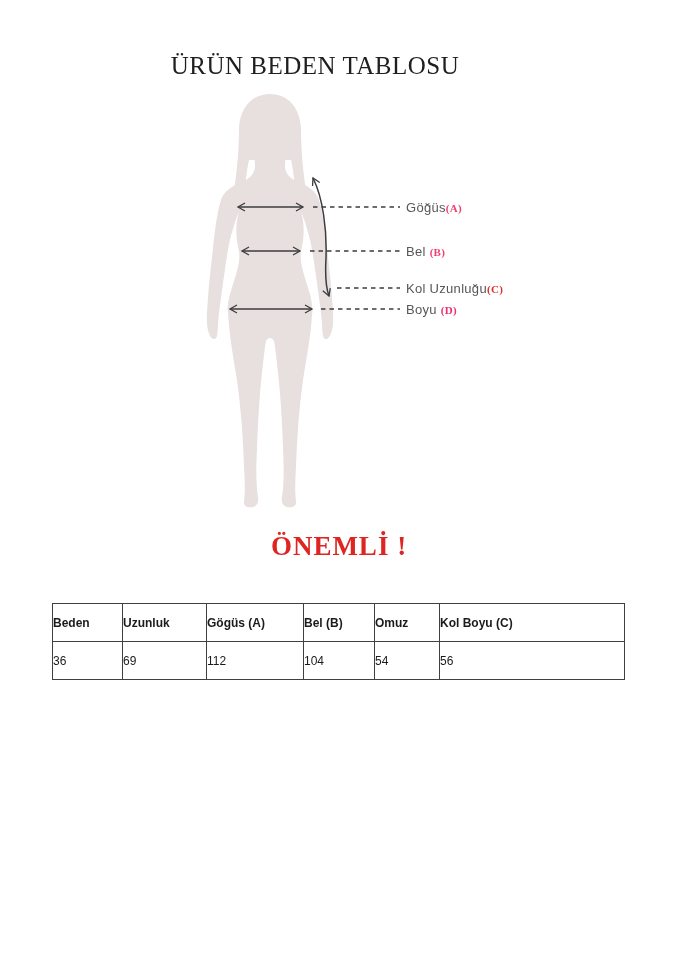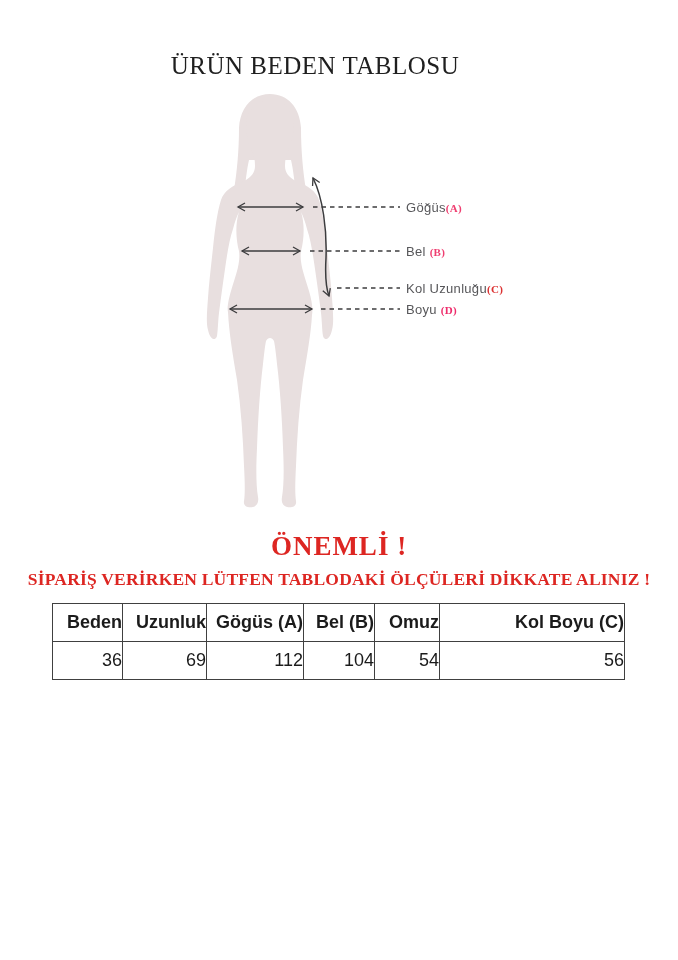--- a/index.html
+++ b/index.html
@@ -26,22 +26,22 @@
   .notice-heading{position:absolute;top:531px;left:0;width:678px;text-align:center;
                   font-family:"Liberation Serif",serif;font-weight:bold;
                   font-size:27px;letter-spacing:1px;color:#dd2622;}
   .notice-warning{position:absolute;top:569px;left:0;width:678px;text-align:center;
                   font-family:"Liberation Serif",serif;font-weight:bold;
                   font-size:17.5px;letter-spacing:.2px;color:#dd2622;}
 
   table.size-table{position:absolute;left:52px;top:603px;width:572px;
                    border-collapse:collapse;table-layout:fixed;}
   table.size-table th,table.size-table td{
-                   border:1px solid #404040;text-align:right;vertical-align:middle;
-                   height:37px;padding:0;color:#1b1b1b;font-size:18px;margin-left:8px;}
+                   border:1px solid #404040;text-align:left;vertical-align:middle;
+                   height:37px;padding:0;color:#1b1b1b;font-size:12px;margin-left:8px;}
   table.size-table th{font-weight:bold;}
 </style>
 </head>
 <body>
 
 <div class="page">
 
   <div class="title">ÜRÜN BEDEN TABLOSU</div>
 
   <svg class="figure-svg" viewBox="0 0 380 420">
@@ -107,21 +107,20 @@
     <span>Bel</span> <span class="letter" style="color: rgb(239, 63, 113);">(B)</span>
   </div>
   <div class="measure-label" id="label-kol">
     <span>Kol Uzunluğu</span><span class="letter" style="color: rgb(220, 50, 50);">(C)</span>
   </div>
   <div class="measure-label" id="label-basen">
     <span>Boyu</span> <span class="letter" style="color: rgb(238, 44, 107);">(D)</span>
   </div>
 
   <div class="notice-heading">ÖNEMLİ !</div>
-  <div class="notice-warning">SİPARİŞ VERİRKEN LÜTFEN TABLODAKİ ÖLÇÜLERİ DİKKATE ALINIZ !</div>
 
   <table class="size-table">
     <colgroup>
       <col style="width:70px">
         <col style="width:84px">
         <col style="width:97px">
       <col style="width:71px">
         <col style="width:65px">
         <col style="width:185px">
     </colgroup>

